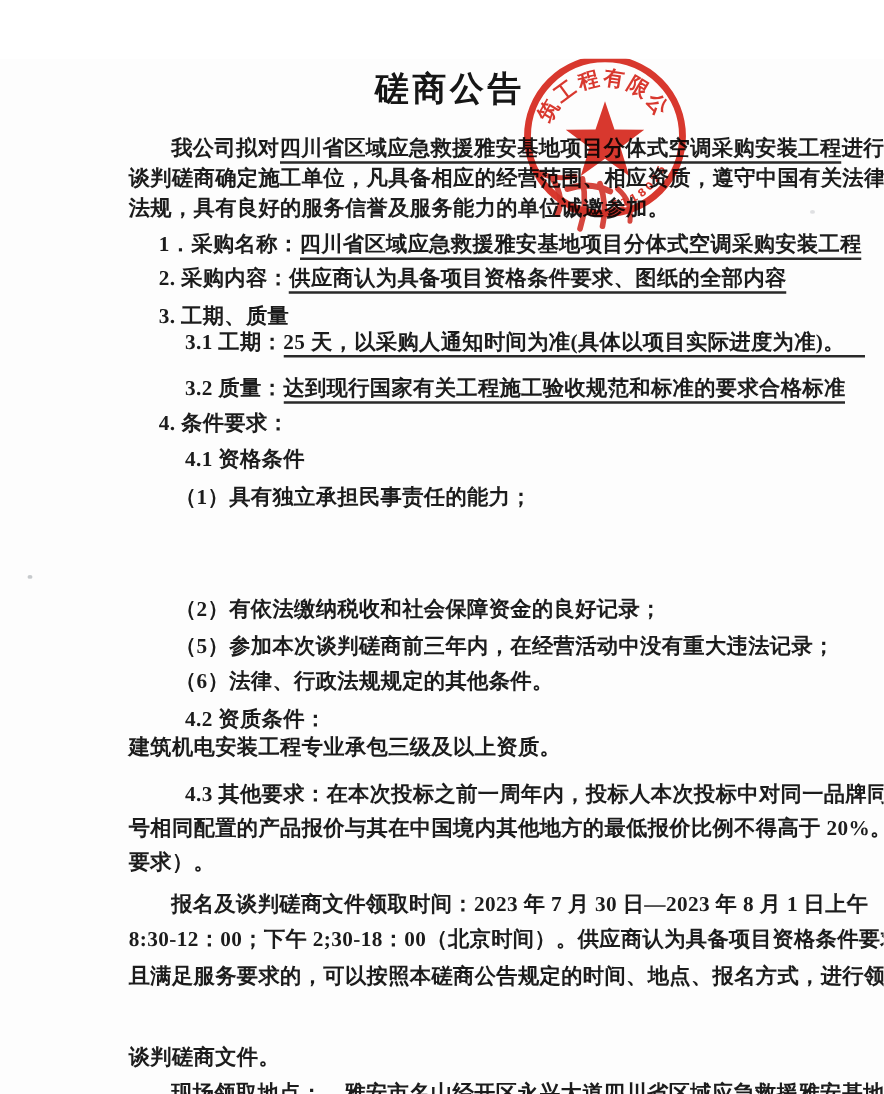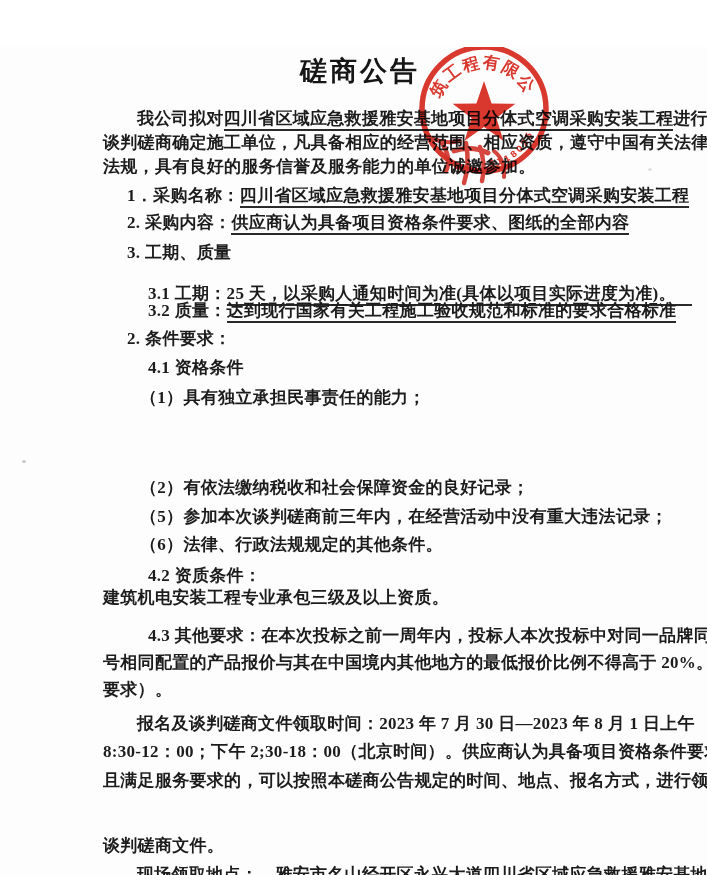--- a/index.html
+++ b/index.html
@@ -75,28 +75,28 @@
   <div class="line flush" style="top:109px">法规，具有良好的服务信誉及服务能力的单位诚邀参加。</div>
 
   <div class="line item" style="top:138px">
     <span>1．采购名称：</span><span class="u">四川省区域应急救援雅安基地项目分体式空调采购安装工程</span>
   </div>
   <div class="line item" style="top:165px">
     <span>2. 采购内容：</span><span class="u">供应商认为具备项目资格条件要求、图纸的全部内容</span>
   </div>
 
   <div class="line item" style="top:195px">3. 工期、质量</div>
-  <div class="line sub" style="top:236px">
+  <div class="line sub" style="top:216px">
     <span>3.1 工期：</span><span class="u">25 天，以采购人通知时间为准(具体以项目实际进度为准)。</span><span class="u-ext"></span>
   </div>
   <div class="line sub" style="top:253px">
     <span>3.2 质量：</span><span class="u">达到现行国家有关工程施工验收规范和标准的要求合格标准</span>
   </div>
 
-  <div class="line item" style="top:281px">2. 条件要求：</div>
+  <div class="line item" style="top:281px">4. 条件要求：</div>
   <div class="line sub" style="top:310px">4.1 资格条件</div>
 
   <div class="line cond" style="top:340px">（1）具有独立承担民事责任的能力；</div>
   <div class="line cond" style="top:430px">（2）有依法缴纳税收和社会保障资金的良好记录；</div>
   <div class="line cond" style="top:459px">（5）参加本次谈判磋商前三年内，在经营活动中没有重大违法记录；</div>
   <div class="line cond" style="top:487px">（6）法律、行政法规规定的其他条件。</div>
 
   <div class="line sub" style="top:518px">4.2 资质条件：</div>
   <div class="line flush" style="top:540px">建筑机电安装工程专业承包三级及以上资质。</div>
 

